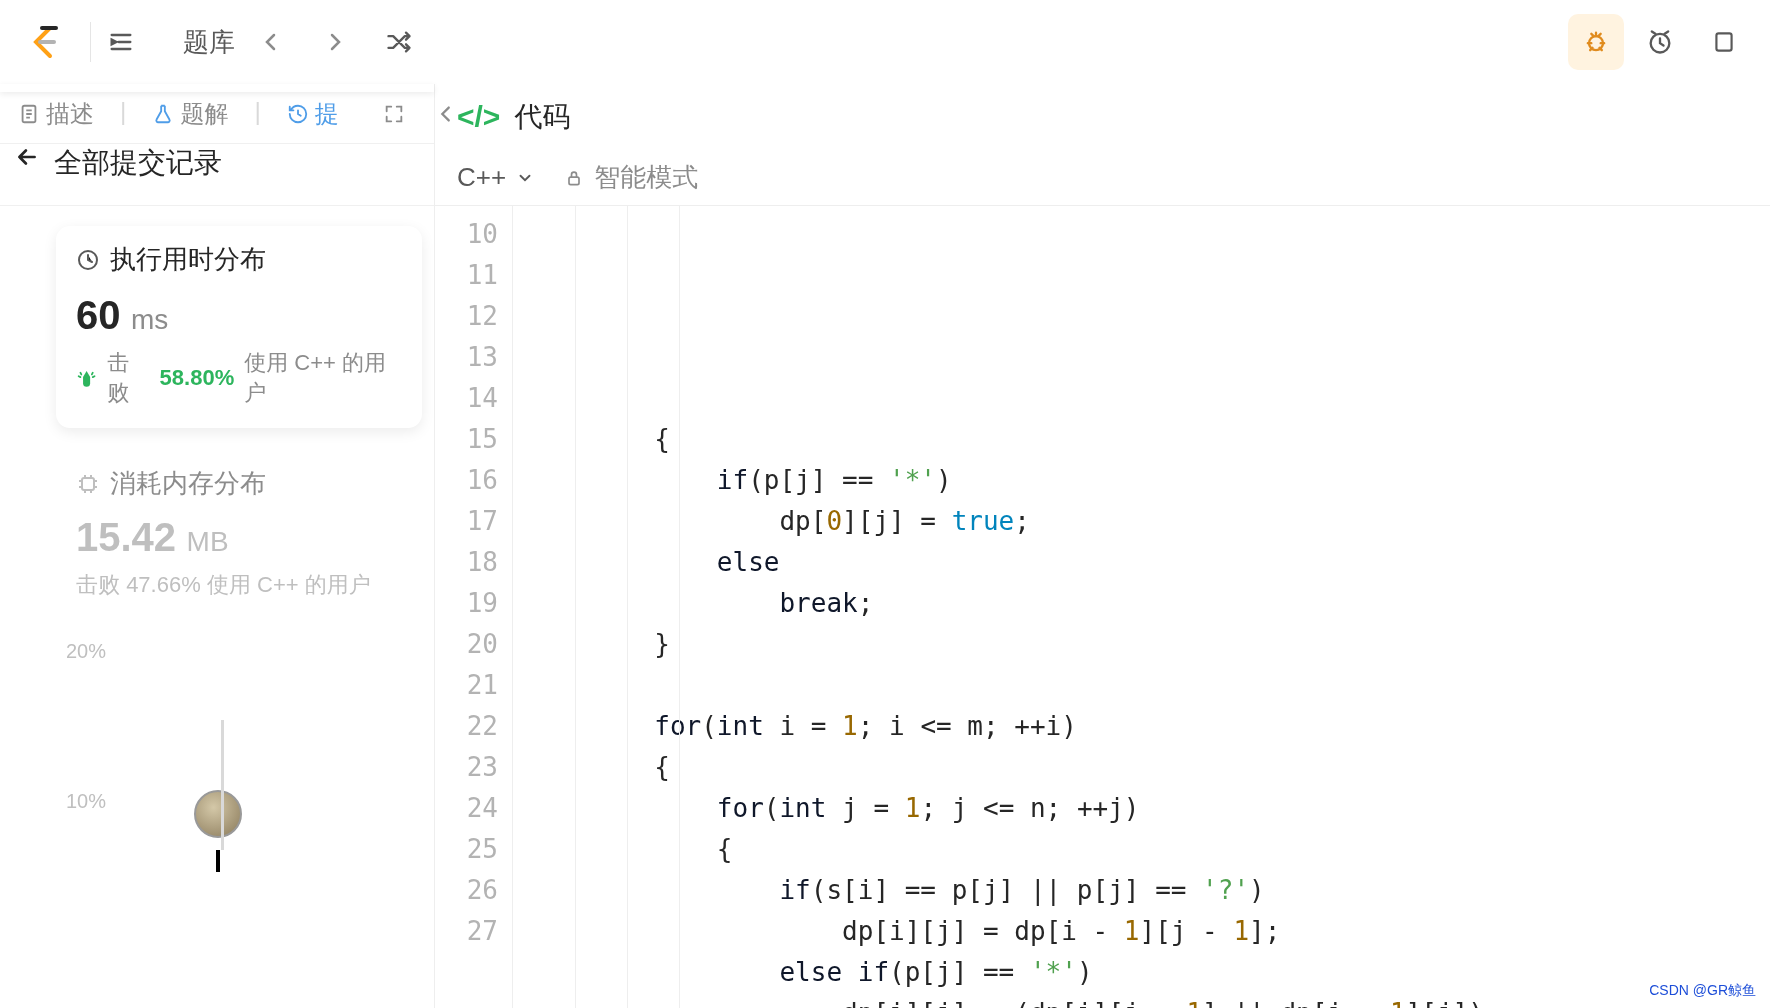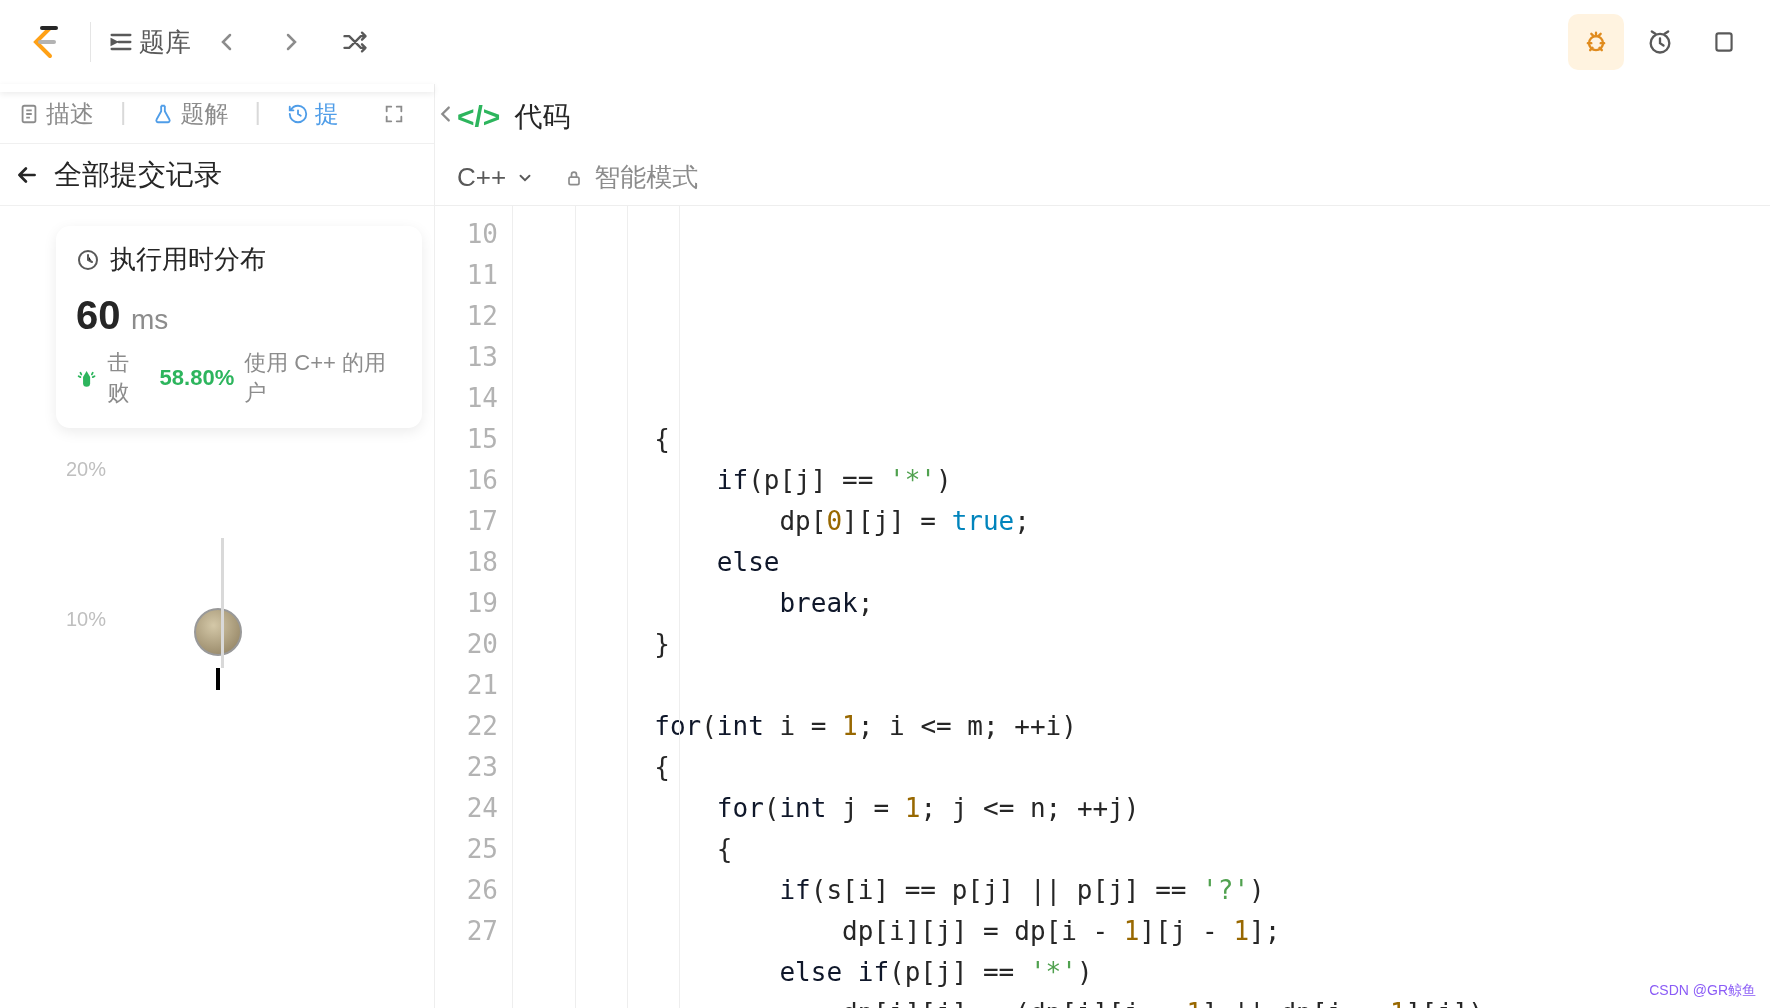--- a/index.html
+++ b/index.html
@@ -1,33 +1,33 @@
 <!DOCTYPE html>
 <html><head>
 <meta charset="utf-8">
 <style>
 * { margin:0; padding:0; box-sizing:border-box; }
 body { font-family:-apple-system,BlinkMacSystemFont,"Segoe UI",sans-serif; background:#fff; color:#262626; overflow:hidden; width:1770px; height:1008px; }
 .topbar { display:flex; align-items:center; height:84px; padding:0 18px; justify-content:space-between; }
 .tb-left, .tb-right { display:flex; align-items:center; gap:8px; }
-.tb-btn { display:flex; align-items:center; justify-content:center; height:56px; min-width:56px; border-radius:10px; cursor:pointer; color:#595959; }
+.tb-btn { display:flex; align-items:center; justify-content:center; height:56px; min-width:56px; border-radius:10px; cursor:pointer; color:#595959;gap:44px; }
 .tb-sep { width:1px; height:40px; background:#e5e5e5; margin:0 8px; }
 .tb-label { font-size:26px; color:#595959; margin-left:4px; }
 .logo-mark { width:36px; height:36px; position:relative; }
 .run-btn { background:#f2f2f2; padding:0 26px; gap:14px; }
 .submit-btn { color:#2db55d; padding:0 20px; gap:12px; }
 .debug-btn { background:#fff3e0; color:#e08b1e; }
 .main { display:flex; height:924px; }
 .left-panel { width:435px; border-right:1px solid #eee; display:flex; flex-direction:column; position:relative; }
 .left-panel::before { content:""; position:absolute; top:0; left:0; right:0; height:8px; box-shadow:0 2px 6px rgba(0,0,0,0.08); z-index:2; }
 .panel-tabs { display:flex; align-items:center; height:60px; padding:0 10px; gap:14px; color:#8c8c8c; font-size:24px; border-bottom:1px solid #f0f0f0;font-family:Liberation Mono, monospace; }
 .panel-tab { display:flex; align-items:center; gap:6px; padding:0 8px; cursor:pointer; white-space:nowrap; }
 .tab-sep { color:#d9d9d9; }
 .panel-tabs .spacer { flex:1; }
-.sub-header { display:flex; align-items:center; gap:14px; height:62px; padding:0 14px; font-size:28px; color:#262626; border-bottom:1px solid #f0f0f0; }
+.sub-header { display:flex; align-items:flex-start; gap:14px; height:62px; padding:0 14px; font-size:28px; color:#262626; border-bottom:1px solid #f0f0f0; }
 .scroll-body { flex:1; overflow:hidden; padding:20px 12px 0 12px;margin-left:44px; }
 .stat-card { background:#fff; border-radius:14px; padding:16px 20px 20px 20px; box-shadow:0 4px 14px rgba(0,0,0,0.08); margin-bottom:28px; }
 .stat-title { display:flex; align-items:center; gap:10px; font-size:26px; color:#262626; margin-bottom:16px; }
 .stat-val { font-size:40px; font-weight:700; color:#262626; }
 .stat-unit { font-size:28px; color:#8c8c8c; margin-left:6px; }
 .stat-line { display:flex; align-items:center; gap:10px; font-size:22px; color:#8c8c8c; margin-top:10px; }
 .pct-green { color:#2db55d; font-weight:600; }
 .mem-block { padding:10px 20px; }
 .mem-title { display:flex; align-items:center; gap:10px; font-size:26px; color:#8c8c8c; margin-bottom:14px; }
 .mem-val { font-size:40px; font-weight:700; color:#bfbfbf; }
@@ -45,21 +45,21 @@
 .mode { display:flex; align-items:center; gap:10px; color:#8c8c8c; }
 .editor { flex:1; display:flex; font-family:"SF Mono",Consolas,Monaco,monospace; font-size:26px; line-height:41px; overflow:hidden; }
 .gutter { width:78px; text-align:right; color:#b3b3b3; padding:8px 14px 0 0; user-select:none; border-right:1px solid #eee; }
 .code { flex:1; padding:8px 0 0 16px; white-space:pre; position:relative; }
 .guide { position:absolute; top:0; bottom:0; width:1px; background:#eee; }
 .g1 { left:62px; } .g2 { left:114px; } .g3 { left:166px; }
 .kw { color:#0f172a;text-align:right; }
 .num { color:#986801; }
 .str { color:#50a14f; }
 .bool { color:#0184bc; }
-.watermark { position:fixed; right:14px; bottom:8px; font-size:14px; color:#8b5cf6;margin-left:36px; }
+.watermark { position:fixed; right:14px; bottom:8px; font-size:14px; color:#1d4ed8;margin-left:36px; }
 svg { display:block; }
 </style>
 </head>
 <body>
 
 <div class="topbar">
   <div class="tb-left">
     <div class="tb-btn">
       <svg class="logo-mark" viewBox="0 0 36 36">
           <path d="M22 4 L8 18 L22 32" stroke="#ffa116" stroke-width="4" fill="none" stroke-linecap="round"></path>
@@ -172,20 +172,38 @@
           <svg width="22" height="22" viewBox="0 0 24 24">
               <path d="M8 11l4-7 4 7v7a4 4 0 01-8 0v-7z" fill="#2db55d"></path>
               <path d="M5 6l1 2M3 10l2 1M19 6l-1 2M21 10l-2 1" stroke="#2db55d" stroke-width="2" stroke-linecap="round"></path>
             </svg>
           <span>击败</span>
           <span class="pct-green">58.80%</span>
           <span>使用 C++ 的用户</span>
         </div>
       </div>
 
+      <div class="mem-block">
+        <div class="mem-title">
+          <svg width="24" height="24" viewBox="0 0 24 24">
+              <rect x="6" y="6" width="12" height="12" rx="2" stroke="#bfbfbf" stroke-width="2" fill="none"></rect>
+              <path d="M9 3v3M15 3v3M9 18v3M15 18v3M3 9h3M3 15h3M18 9h3M18 15h3" stroke="#bfbfbf" stroke-width="2"></path>
+            </svg>
+          <span>消耗内存分布</span>
+        </div>
+        <div>
+          <span class="mem-val">15.42</span>
+          <span class="mem-unit">MB</span>
+        </div>
+        <div class="mem-line">
+          <span>击败</span>
+          <span>47.66%</span>
+          <span>使用 C++ 的用户</span>
+        </div>
+      </div>
 
       <div class="chart">
         <div class="ytick" style="top:0">20%</div>
         <div class="ytick" style="top:150px">10%</div>
         <div class="avatar" style="left:138px; top:150px"></div>
         <div class="bar-cursor" style="left:160px; top:210px"></div>
         <div style="position:absolute; left:165px; top:80px; width:3px; height:130px; background:#d9d9d9"></div>
       </div>
     </div>
   </div>

